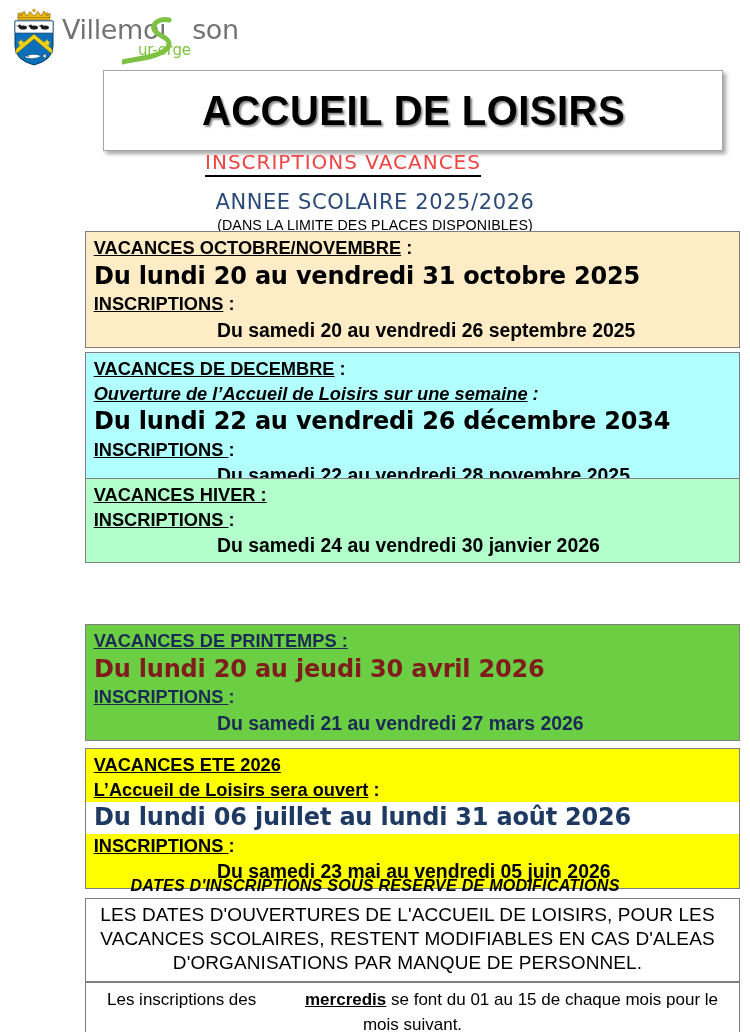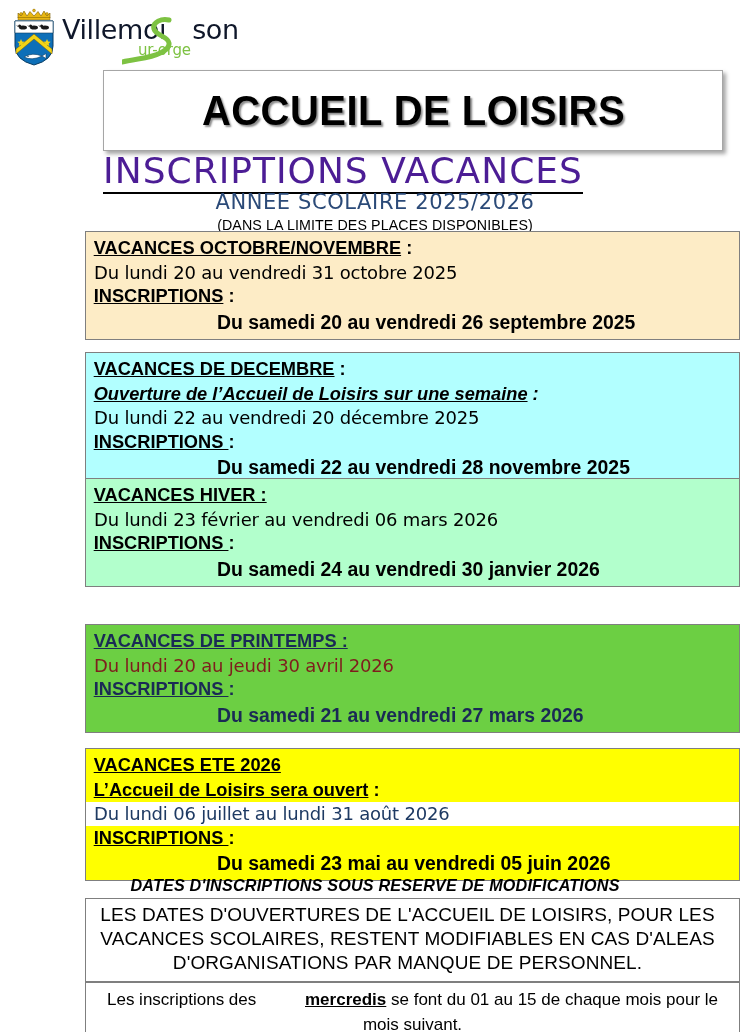--- a/index.html
+++ b/index.html
@@ -35,21 +35,21 @@
     top: 8px;
     width: 200px;
     height: 52px;
   }
   .logo-main {
     position: absolute;
     left: 0;
     top: 0;
     font-family: "DejaVu Sans", sans-serif;
     font-size: 27px;
-    color: #0f172a;
+    color: #737373;
     letter-spacing: -0.4px;
     white-space: nowrap;
   }
   .logo-sub {
     position: absolute;
     left: 76px;
     top: 27px;
     font-family: "DejaVu Sans", sans-serif;
     font-size: 15px;
     color: #7dc242;
@@ -90,23 +90,23 @@
   }
 
   
   .sub1 {
     position: absolute;
     left: 0;
     top: 150px;
     width: 686px;
     text-align: center;
     font-family: "DejaVu Sans", sans-serif;
-    font-size: 36px;
+    font-size: 20px;
     letter-spacing: 1px;
-    color: #4c1d95;
+    color: #ef4444;
   }
   .sub1 span { border-bottom: 2px solid #000; padding-bottom: 1px; }
   .sub2 {
     position: absolute;
     left: 0;
     top: 190px;
     width: 750px;
     text-align: center;
     font-family: "DejaVu Sans", sans-serif;
     font-size: 21px;
@@ -151,23 +151,23 @@
     font-family: "Liberation Sans Narrow", "Liberation Sans", sans-serif;
     font-weight: bold;
     font-style: italic;
     font-size: 19px;
     transform: scaleX(0.96);
     transform-origin: left center;
   }
   .hd-it u { text-decoration: underline; text-underline-offset: 1px; }
   .body-ln {
     font-family: "DejaVu Sans", sans-serif;
-    font-size: 18px;
+    font-size: 24px;
     letter-spacing: -0.2px;
-    font-weight: 400;
+    font-weight: 700;
   }
   .bold-ln {
     font-family: "Liberation Sans Narrow", "Liberation Sans", sans-serif;
     font-weight: bold;
     font-size: 20px;
     padding-left: 135px;
     transform: scaleX(0.97);
     transform-origin: left center;
   }
 
@@ -289,28 +289,27 @@
 <div class="block blk-oct">
   <div class="ln hd"><u>VACANCES OCTOBRE/NOVEMBRE</u><span> :</span></div>
   <div class="ln body-ln">Du lundi 20 au vendredi 31 octobre 2025</div>
   <div class="ln hd"><u>INSCRIPTIONS</u><span> :</span></div>
   <div class="ln bold-ln">Du samedi 20 au vendredi 26 septembre 2025</div>
 </div>
 
 <div class="block blk-dec">
   <div class="ln hd"><u>VACANCES DE DECEMBRE</u><span> :</span></div>
   <div class="ln hd-it"><u>Ouverture de l’Accueil de Loisirs sur une semaine</u><span> :</span></div>
-  <div class="ln body-ln">Du lundi 22 au vendredi 20 décembre 2025</div>
+  <div class="ln body-ln">Du lundi 22 au vendredi 26 décembre 2034</div>
   <div class="ln hd"><u>INSCRIPTIONS </u><span>:</span></div>
   <div class="ln bold-ln">Du samedi 22 au vendredi 28 novembre 2025</div>
 </div>
 
 <div class="block blk-hiv">
   <div class="ln hd"><u>VACANCES HIVER :</u><span></span></div>
-  <div class="ln body-ln"> Du lundi 23 février au vendredi 06 mars 2026</div>
   <div class="ln hd"><u>INSCRIPTIONS </u><span>:</span></div>
   <div class="ln bold-ln">Du samedi 24 au vendredi 30 janvier 2026</div>
 </div>
 
 <div class="block blk-pri">
   <div class="ln hd"><u>VACANCES DE PRINTEMPS :</u><span></span></div>
   <div class="ln body-ln">Du lundi 20 au jeudi 30 avril 2026</div>
   <div class="ln hd"><u>INSCRIPTIONS </u><span>:</span></div>
   <div class="ln bold-ln">Du samedi 21 au vendredi 27 mars 2026</div>
 </div>

